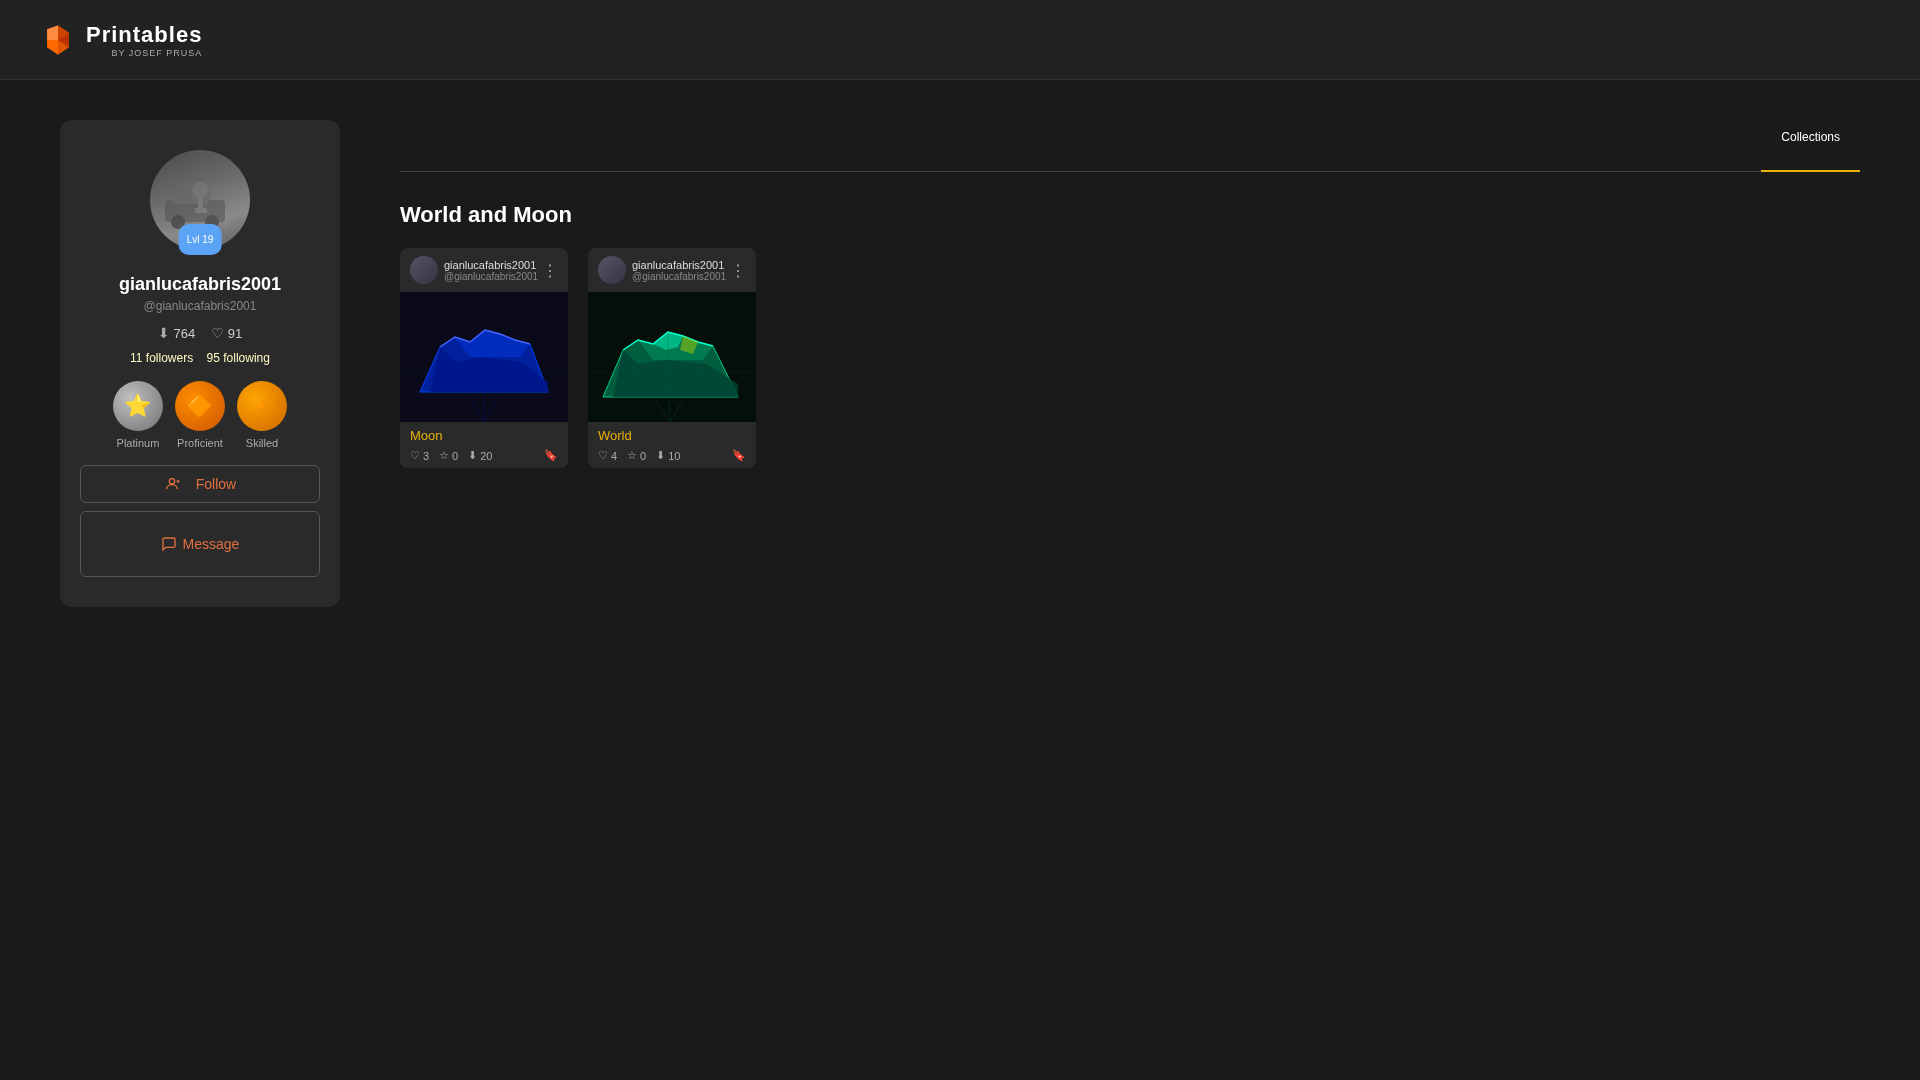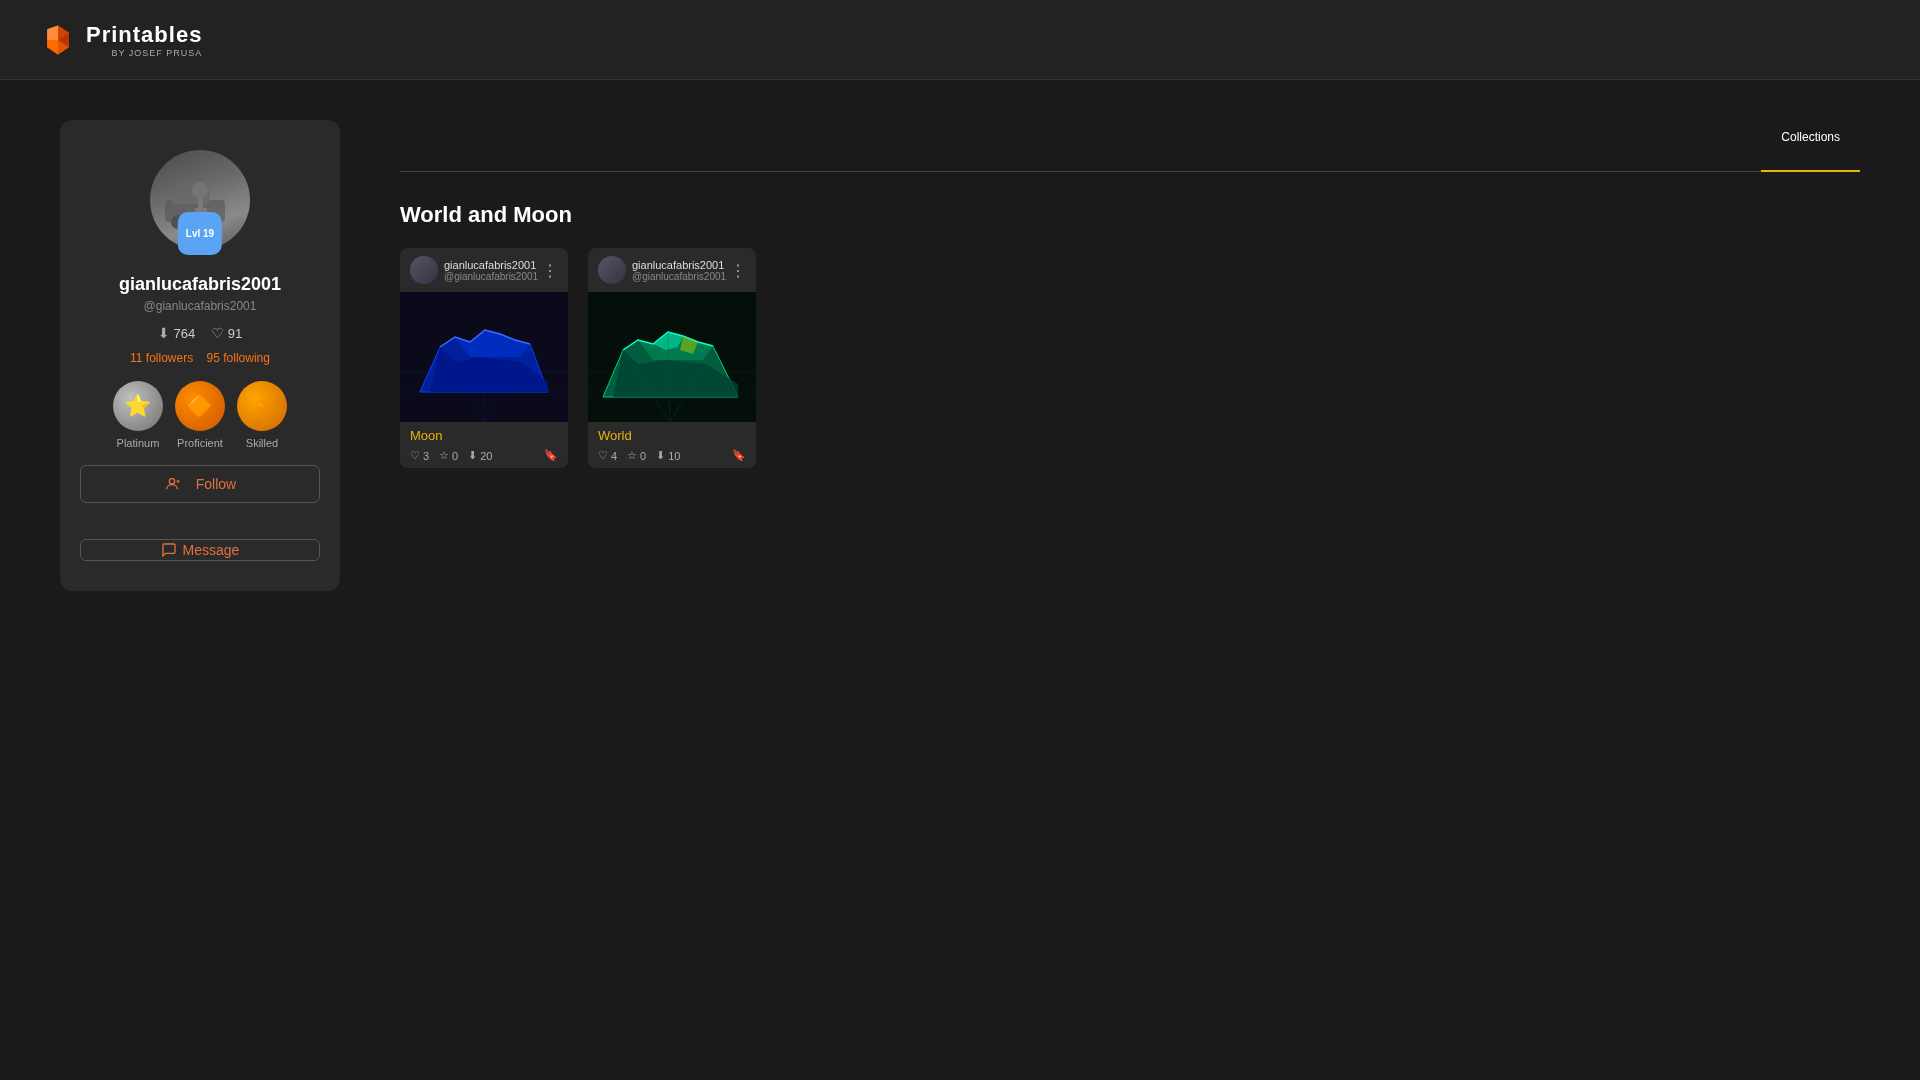--- a/index.html
+++ b/index.html
@@ -95,22 +95,22 @@
       opacity: 0.6;
     }
     .level-badge {
       position: absolute;
       bottom: -5px;
       left: 50%;
       transform: translateX(-50%);
       background-color: #5ba3f5;
       color: white;
       font-size: 10px;
-      font-weight: bold;
-      padding: 16px 8px;
+      font-weight: normal;
+      padding: 10px 8px;
       border-radius: 10px;
       white-space: nowrap;
     }
     .username {
       font-size: 18px;
       font-weight: bold;
       color: #ffffff;
       margin-top: 14px;
       margin-bottom: 4px;
     }
@@ -135,21 +135,21 @@
     .stat-icon {
       font-size: 14px;
       color: #aaa;
     }
     .followers-row {
       font-size: 12px;
       color: #aaa;
       margin-bottom: 16px;
     }
     .followers-row span {
-      color: #f97316;
+      color: #fef9c3;
     }
 
     
     .badges-row {
       display: flex;
       gap: 12px;
       margin-bottom: 16px;
       justify-content: center;
     }
     .badge-item {
@@ -190,28 +190,27 @@
       justify-content: center;
       gap: 16px;
       margin-bottom: 8px;
     }
     .btn-message {
       width: 100%;
       background-color: transparent;
       border: 1px solid #555;
       border-radius: 6px;
       color: #e07040;
-      padding: 2px;
+      padding: 24px;
       font-size: 14px;
       cursor: pointer;
       display: flex;
       align-items: center;
       justify-content: center;
       gap: 6px;
-      margin-top: 28px;
     }
 
     
     .right-content {
       flex: 1;
     }
 
     
     .tabs-area {
       display: flex;

